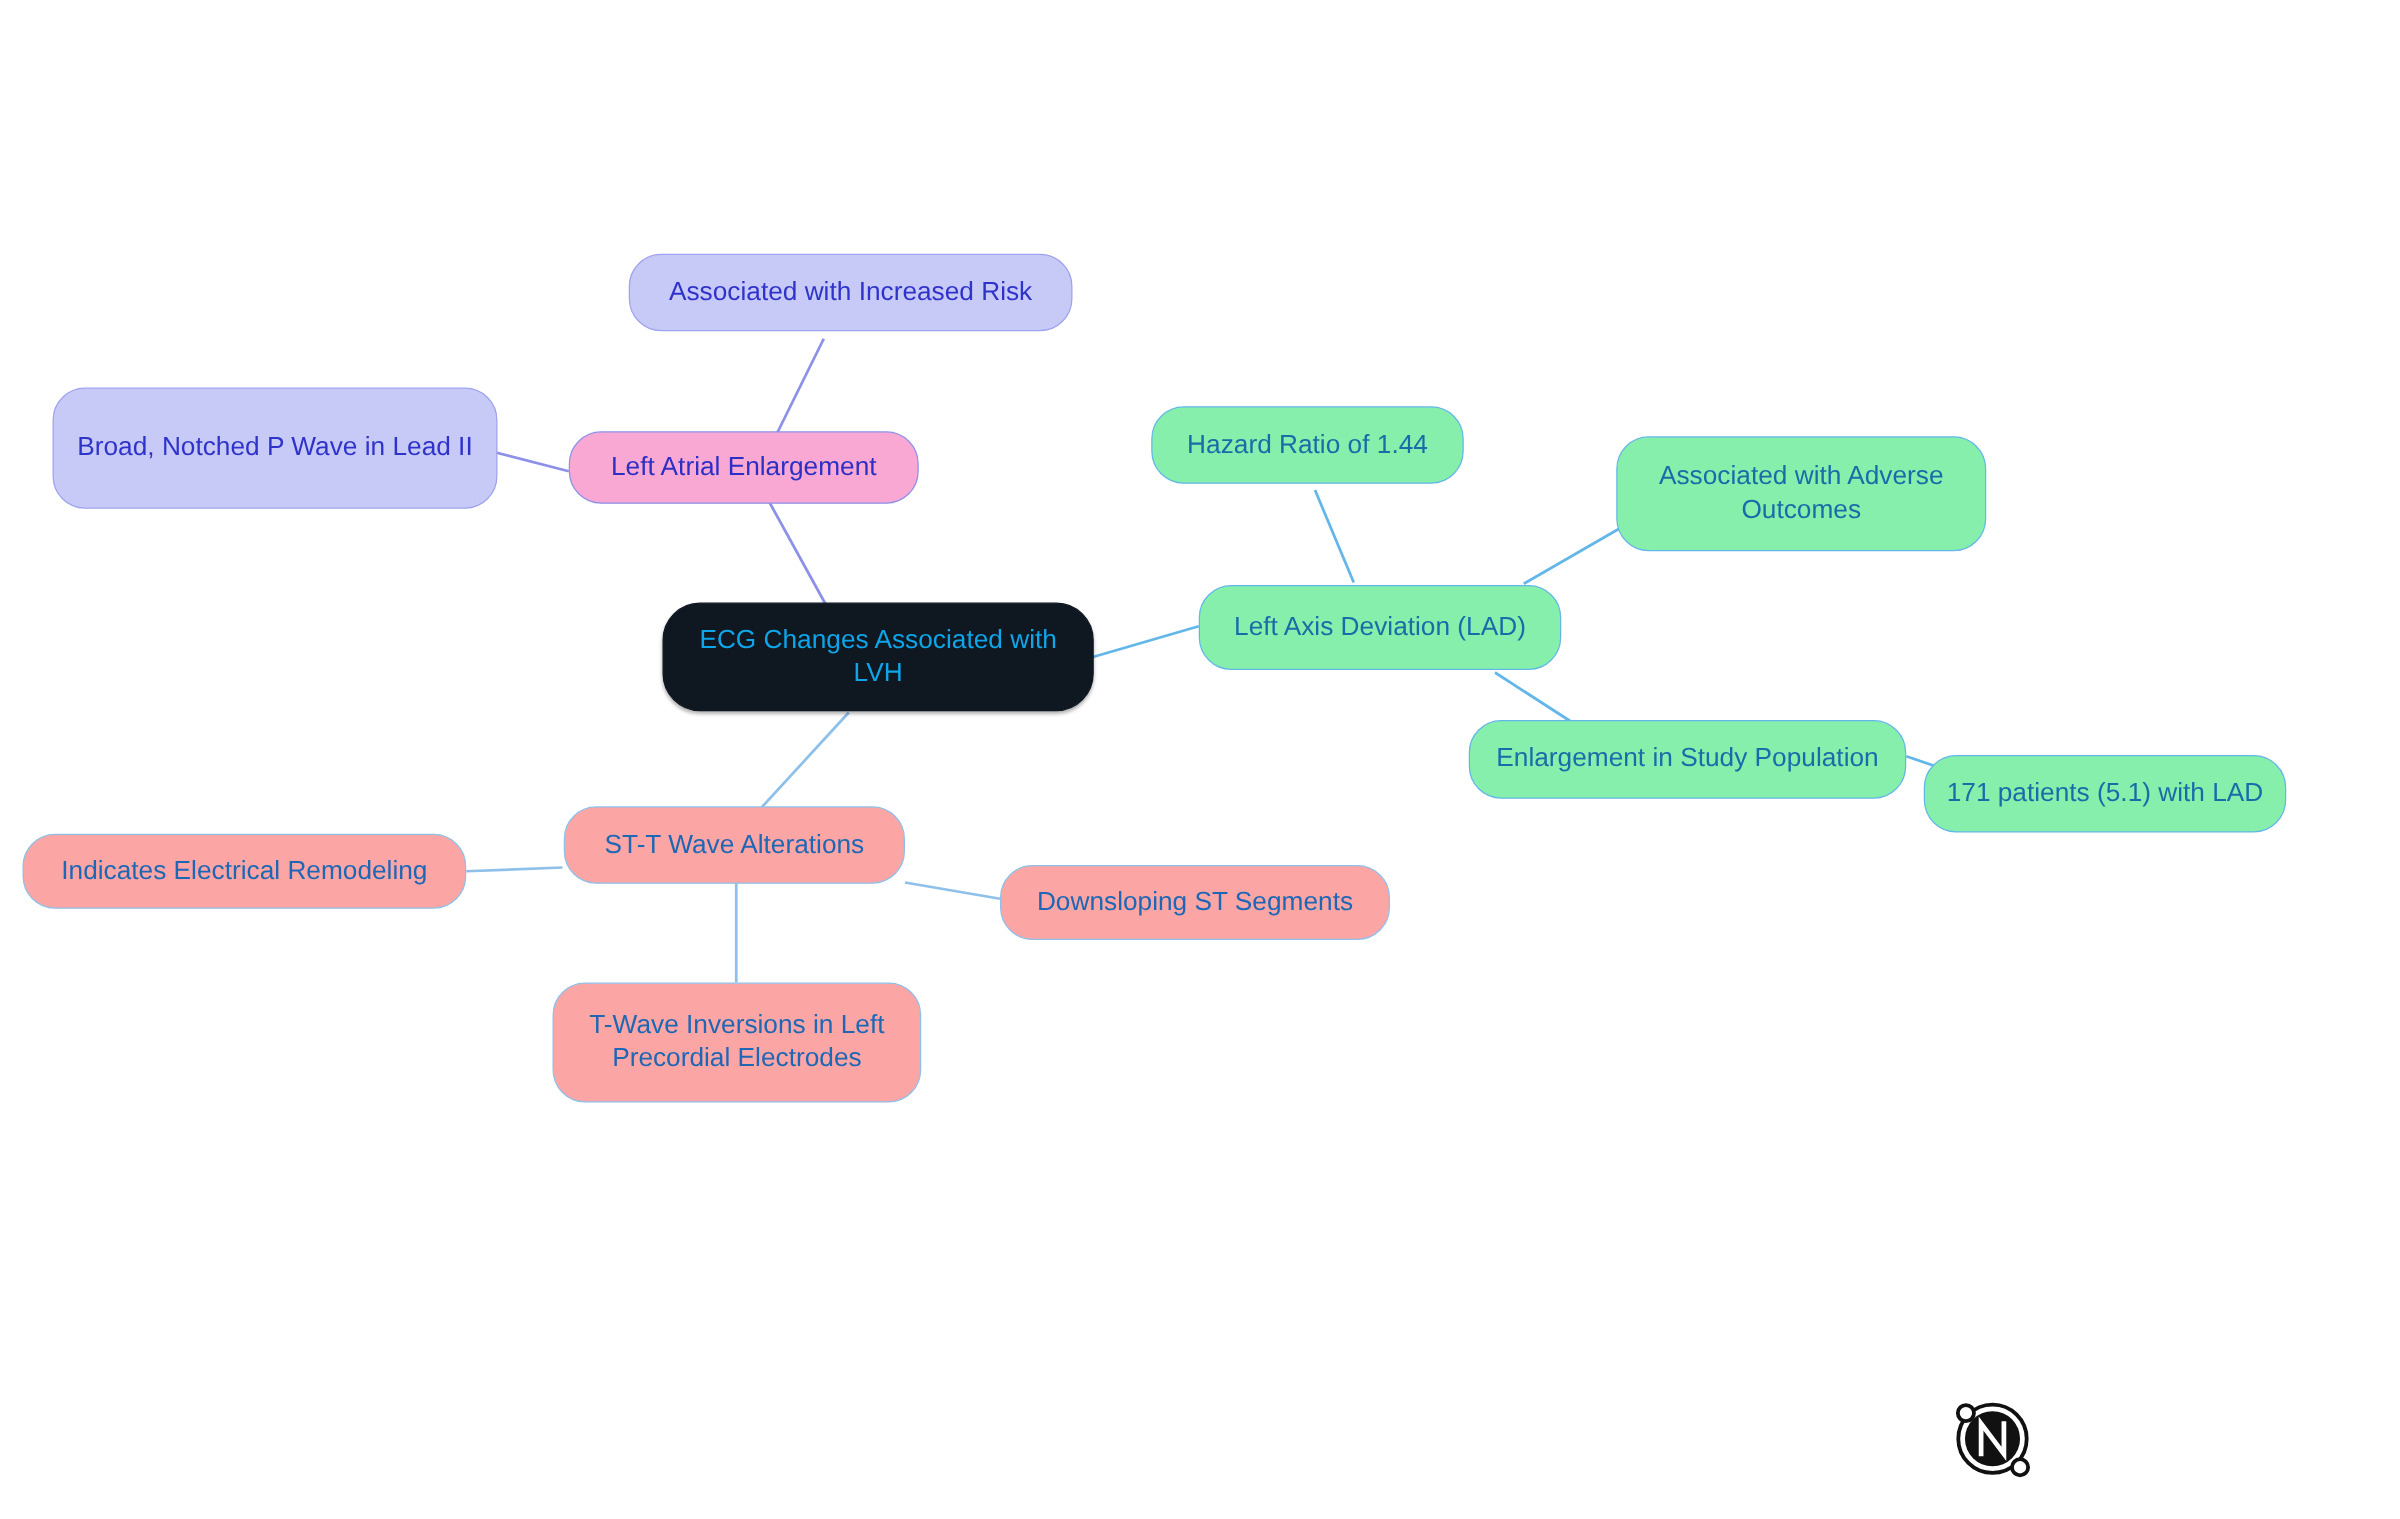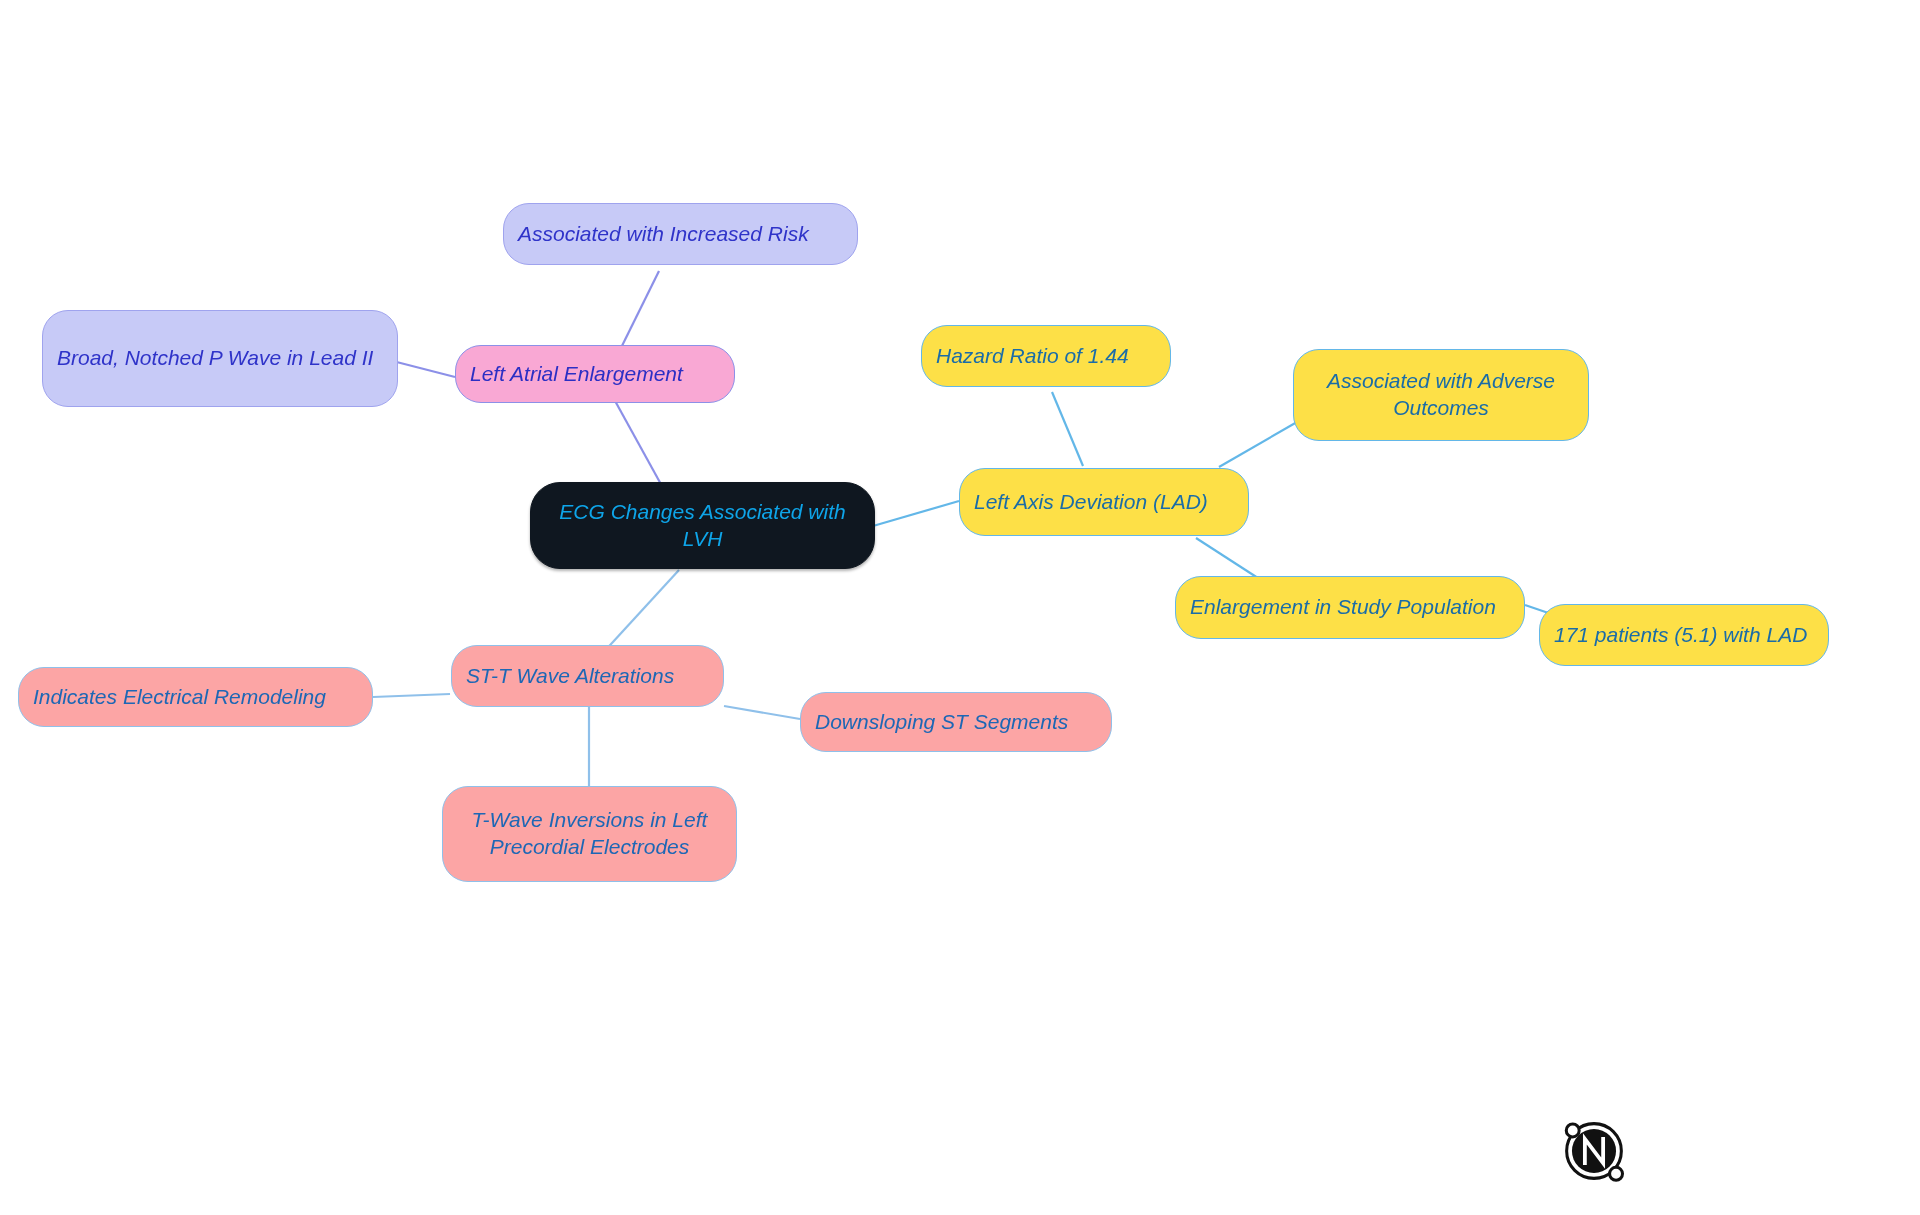--- a/index.html
+++ b/index.html
@@ -29,27 +29,26 @@
     width: 1920px;
     height: 1215px;
     pointer-events: none;
   }
 
   .node {
     position: absolute;
     box-sizing: border-box;
     display: flex;
     align-items: center;
-    justify-content: flex-start;
+    justify-content: center;
     text-align: center;
     border-radius: 26px;
     line-height: 1.28;
     padding: 6px 14px;
     white-space: pre-line;
-    font-style: italic;
   }
 
   
   .node.root {
     background: #0f1720;
     color: #0ea5e9;
     border: 1px solid #0f1720;
     font-size: 21px;
     border-radius: 30px;
     box-shadow: 0 2px 3px rgba(0,0,0,0.30);
@@ -64,21 +63,21 @@
   }
   .node.purple-light {
     background: #c7caf7;
     border: 1.4px solid #9fa3ee;
     color: #2f33c9;
     font-size: 21px;
   }
 
   
   .node.blue {
-    background: #fde047;
+    background: #86efac;
     border: 1.4px solid #63b7e8;
     color: #1a6ca8;
     font-size: 21px;
   }
 
   
   .node.bluelight {
     background: #fca5a5;
     border: 1.4px solid #8fc0ea;
     color: #1d67b5;

